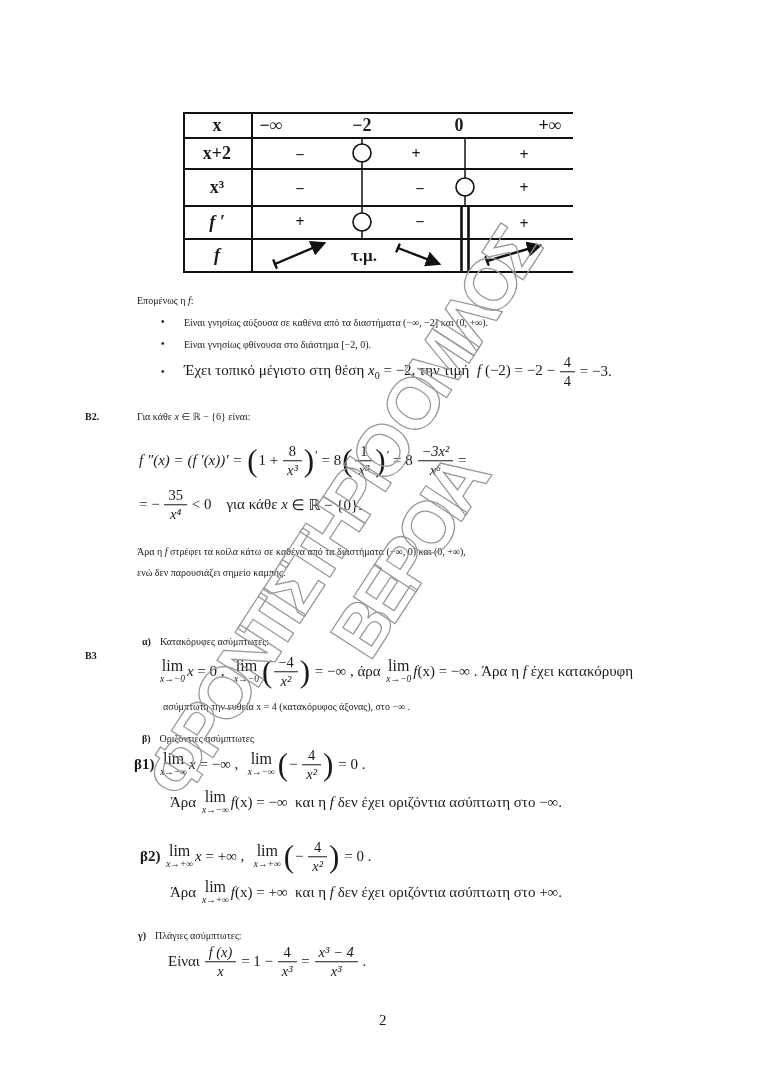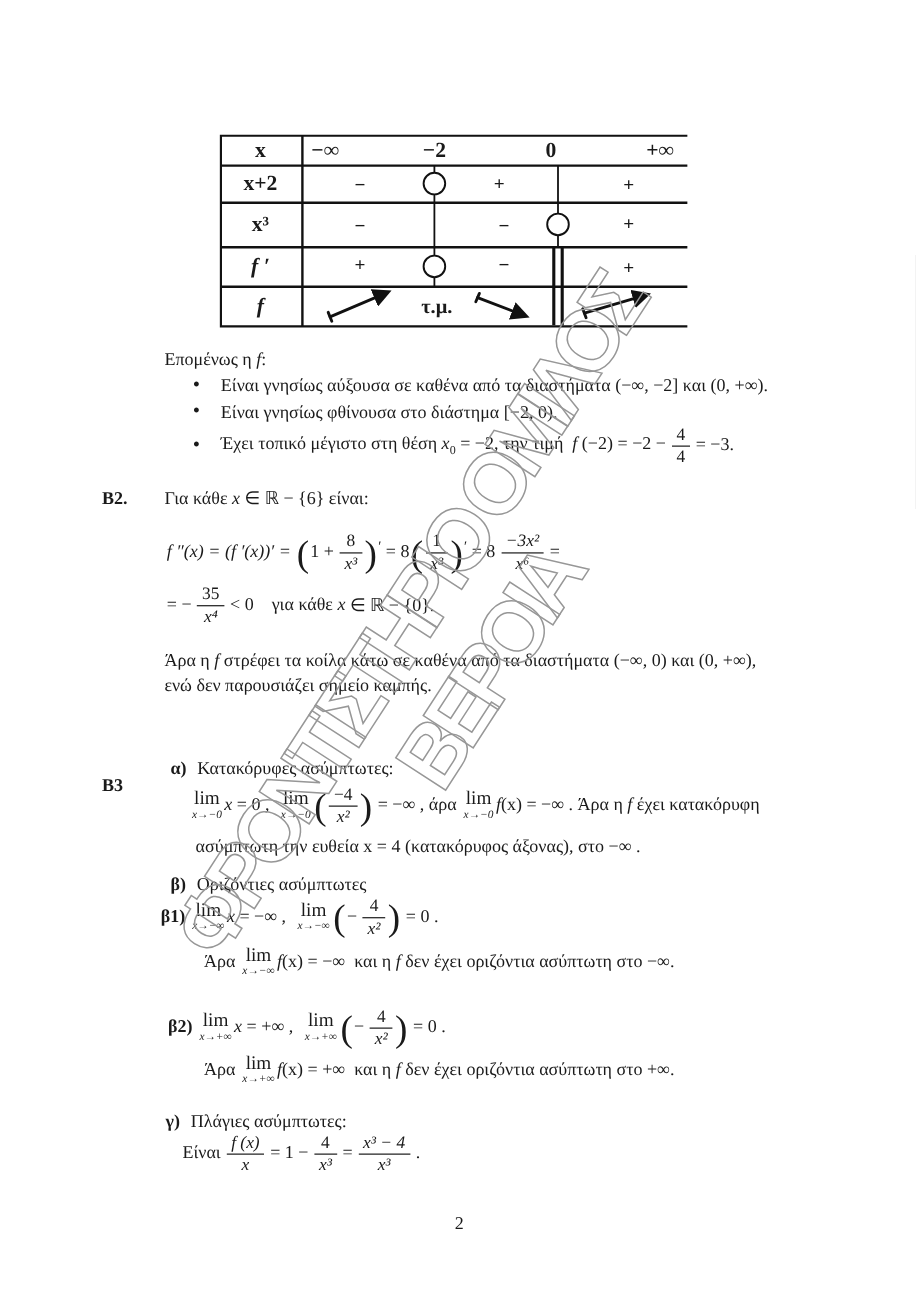--- a/index.html
+++ b/index.html
@@ -1,18 +1,18 @@
 <!DOCTYPE html>
 <html><head>
 <meta charset="utf-8">
 <style>
   html,body{margin:0;padding:0;background:#e8e8e8;}
   .page{position:relative;width:763px;height:1080px;background:#ffffff;overflow:hidden;
         font-family:"Liberation Serif",serif;color:#1a1a1a;}
-  .line{position:absolute;white-space:pre;font-size:15px;line-height:19px;}
+  .line{position:absolute;white-space:pre;font-size:10px;line-height:19px;}
   .fline{position:absolute;display:flex;align-items:center;white-space:pre;
          transform:translateY(-50%);font-size:15px;justify-content:space-between;}
   .bl{font-weight:bold;}
   .mi{font-style:italic;}
   .ttl{margin-left:9px;}
   .sub{font-size:10px;vertical-align:sub;}
   .frac{display:inline-block;text-align:center;line-height:1.12;font-size:14.5px;margin:0 1px;}
   .frac .num{display:block;border-bottom:1.3px solid #1a1a1a;padding:0 4px 1px;}
   .frac .den{display:block;padding:1px 4px 0;}
   .bigp{font-size:31px;line-height:1;font-weight:400;margin:0 1px;}
@@ -187,21 +187,21 @@
     <span> = 0 .</span>
   </div>
   <div class="fline" style="left:170px;top:892px">
     <span>Άρα </span>
     <span class="lim"><span class="lt">lim</span><span class="ls">x→+∞</span></span>
     <span><span class="mi">f</span><span>(x) = +∞  και η </span><span class="mi">f</span><span> δεν έχει οριζόντια ασύπτωτη στο +∞.</span></span>
   </div>
 
   <div class="line" style="left:138px;top:926px"><span class="bl">γ)</span><span class="ttl">Πλάγιες ασύμπτωτες:</span></div>
 
-  <div class="fline" style="left:152px;top:962px">
+  <div class="fline" style="left:168px;top:962px">
     <span>Είναι </span>
     <span class="frac"><span class="num mi">f (x)</span><span class="den mi">x</span></span>
     <span> = 1 − </span>
     <span class="frac"><span class="num">4</span><span class="den mi">x³</span></span>
     <span> = </span>
     <span class="frac"><span class="num mi">x³ − 4</span><span class="den mi">x³</span></span>
     <span> .</span>
   </div>
 
   <div class="pnum" style="left:379px;top:1012px">2</div>

